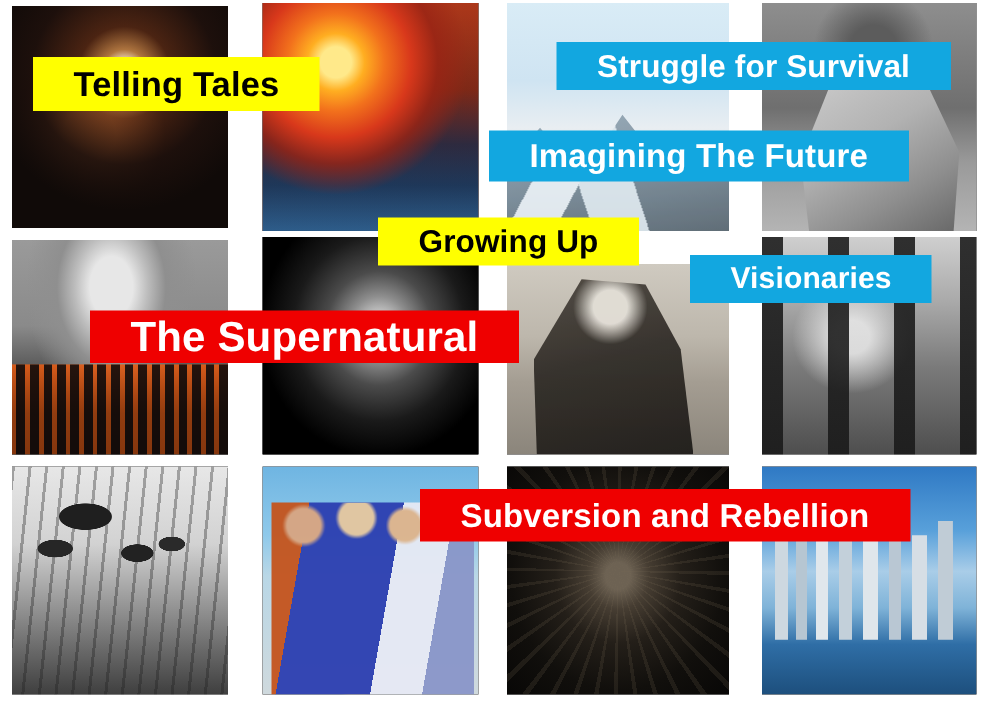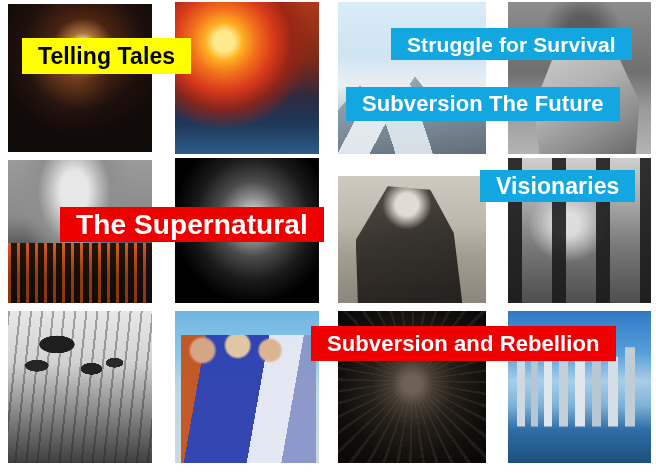--- a/index.html
+++ b/index.html
@@ -182,26 +182,26 @@
   }
 
   
   .label{
     position:absolute;
     display:flex;
     align-items:center;
     font-weight:bold;
     letter-spacing:.1px;
     white-space:nowrap;
-    padding:0 16px;
+    padding:0 27px;
     line-height:1;
     box-sizing:border-box;
   }
   .label.yellow{ background:#ffff00; color:#000000; }
-  .label.blue  { background:#12a7e0; color:#ffffff;margin-left:20px; }
+  .label.blue  { background:#12a7e0; color:#ffffff; }
   .label.red   { background:#ef0000; color:#ffffff; }
 </style>
 </head>
 <body>
 
 <div id="stage">
 
   <div class="tile" style="left:8px;  top:4px;   width:144px; height:148px;">
     <div class="art art-portrait-fire"></div>
   </div>
@@ -248,23 +248,24 @@
 
   <div class="tile" style="left:508px;top:311px; width:143px; height:152px;">
     <div class="art art-skyline"></div>
   </div>
 
   <div class="label yellow" style="left:22px;  top:38px;  height:36px; font-size:23px;">Telling Tales</div>
 
   <div class="label blue" style="left:371px; top:28px;  height:32px; font-size:21px;">Struggle for Survival</div>
 
 
-  <div class="label blue" style="left:326px; top:87px;  height:34px; font-size:22px;">Subversion The Future</div>
-
-
-  <div class="label blue" style="left:460px; top:170px; height:32px; font-size:23px;">Visionaries</div>
+  <div class="label blue" style="left:326px; top:87px;  height:34px; font-size:22px;">Imagining The Future</div>
+
+  <div class="label yellow" style="left:252px; top:145px; height:32px; font-size:21px;">Growing Up</div>
+
+  <div class="label blue" style="left:460px; top:170px; height:32px; font-size:20px;">Visionaries</div>
 
   <div class="label red" style="left:60px;  top:207px; height:35px; font-size:28px;">The Supernatural</div>
 
 
-  <div class="label red" style="left:280px; top:326px; height:35px; font-size:22px;margin-left:31px;">Subversion and Rebellion</div>
+  <div class="label red" style="left:280px; top:326px; height:35px; font-size:22px;">Subversion and Rebellion</div>
 
 </div>
 
 </body></html>

